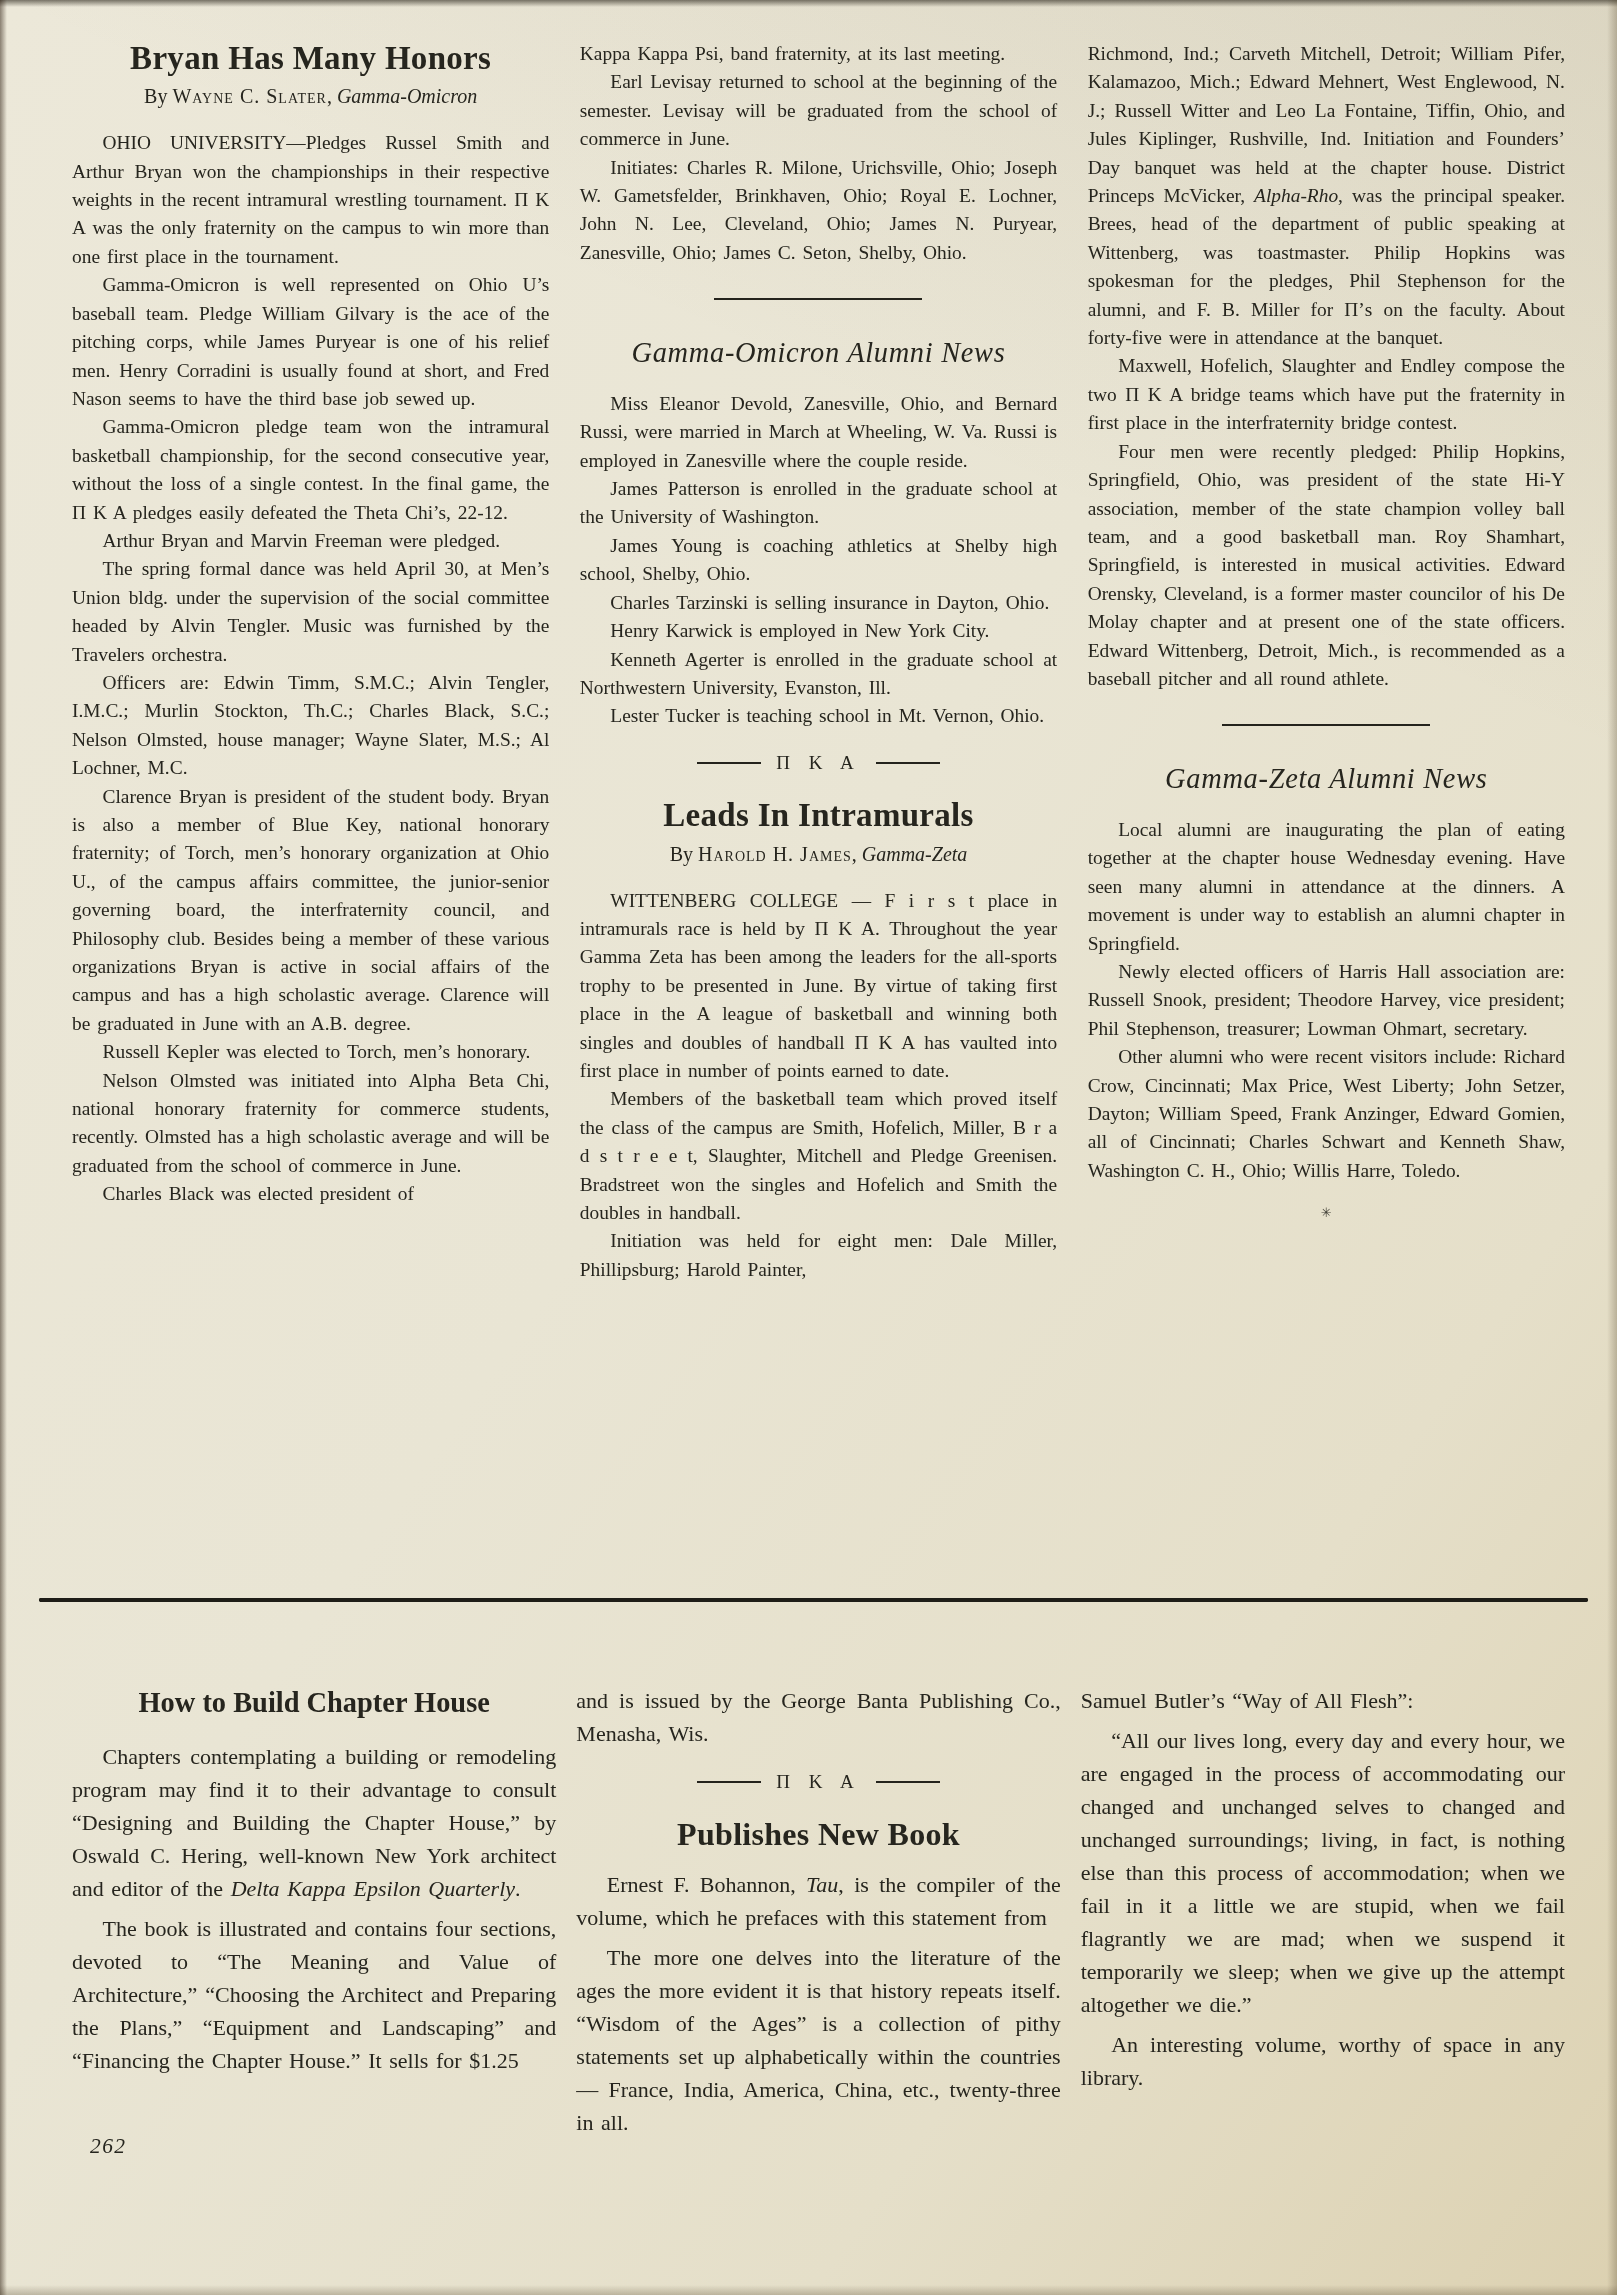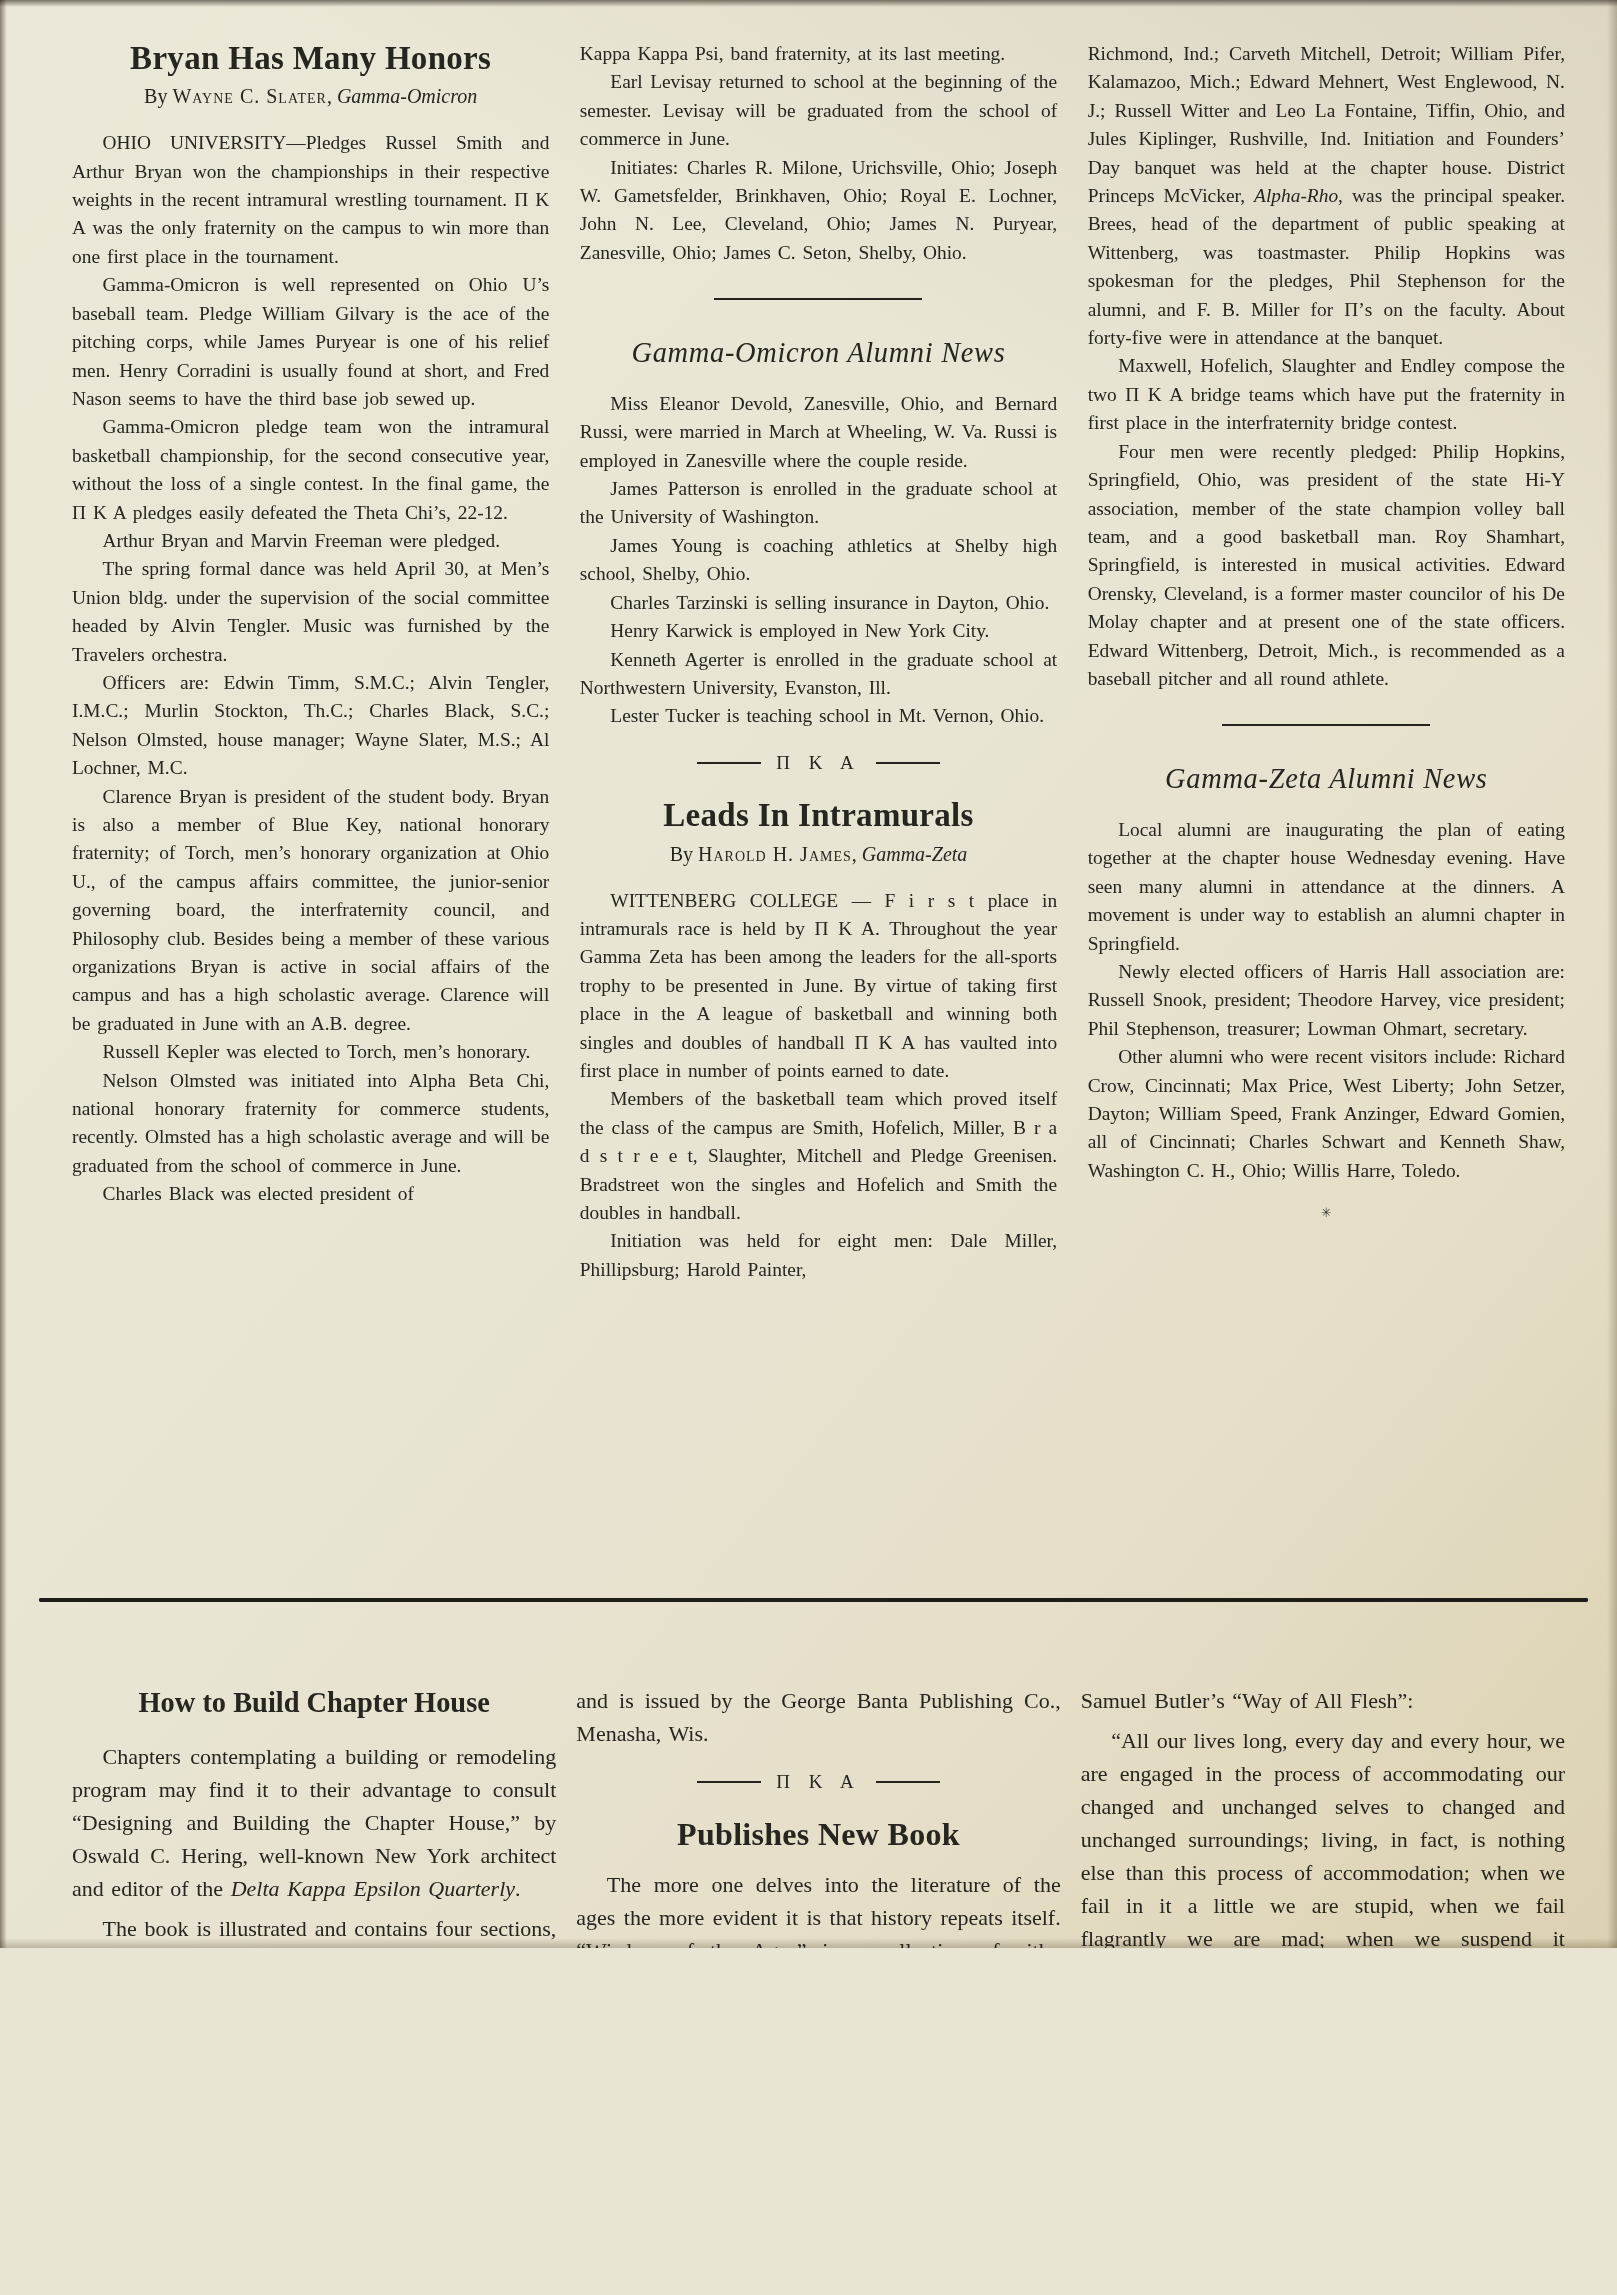--- a/index.html
+++ b/index.html
@@ -4,21 +4,21 @@
 <title>Magazine Page 262</title>
 <style>
   html, body { margin: 0; padding: 0; }
   body {
     width: 1618px; height: 2295px;
     font-family: "Liberation Serif", "DejaVu Serif", serif;
     color: #26251e;
     background: #e9e5d4;
   }
   .page {
-    position: relative; width: 1618px; height: 1948px; overflow: hidden;
+    position: relative; width: 1618px; height: 2295px; overflow: hidden;
     background:
       linear-gradient(205deg, rgba(105,85,45,0.10) 0%, rgba(0,0,0,0) 25%),
       linear-gradient(to bottom right, #ece8d9 0%, #e9e5d4 45%, #e5dfc9 75%, #dcd1b1 100%);
   }
   .edge-top    { position:absolute; top:0; left:0; right:0; height:7px;
                  background: linear-gradient(to bottom, rgba(25,20,10,0.55), rgba(25,20,10,0)); }
   .edge-left   { position:absolute; top:0; bottom:0; left:0; width:7px;
                  background: linear-gradient(to right, rgba(40,25,12,0.50), rgba(40,25,12,0)); }
   .edge-right  { position:absolute; top:0; bottom:0; right:0; width:11px;
                  background: linear-gradient(to left, rgba(60,45,20,0.28), rgba(60,45,20,0)); }
@@ -134,22 +134,22 @@
     </div>
 
     <div class="col">
       <p class="bp noindent">and is issued by the George Banta Publishing Co., Menasha, Wis.</p>
       <div class="pka-divider">
           <span class="rule"></span>
           <span class="pka-text">Π K A</span>
           <span class="rule"></span>
         </div>
       <h1 class="article-title big-title">Publishes New Book</h1>
+      <p class="bp"><span>Ernest F. Bohannon, </span><span class="it">Tau</span><span>, is the compiler of the volume, which he prefaces with this statement from</span></p>
       <p class="bp">The more one delves into the literature of the ages the more evident it is that history repeats itself. “Wisdom of the Ages” is a collection of pithy statements set up alphabetically within the countries — France, India, America, China, etc., twenty-three in all.</p>
-      <p class="bp"><span>Ernest F. Bohannon, </span><span class="it">Tau</span><span>, is the compiler of the volume, which he prefaces with this statement from</span></p>
     </div>
 
     <div class="col">
       <p class="bp noindent">Samuel Butler’s “Way of All Flesh”:</p>
       <p class="bp">“All our lives long, every day and every hour, we are engaged in the process of accommodating our changed and unchanged selves to changed and unchanged surroundings; living, in fact, is nothing else than this process of accommodation; when we fail in it a little we are stupid, when we fail flagrantly we are mad; when we suspend it temporarily we sleep; when we give up the attempt altogether we die.”</p>
       <p class="bp">An interesting volume, worthy of space in any library.</p>
     </div>
   </div>
 
   <div class="page-number">262</div>

